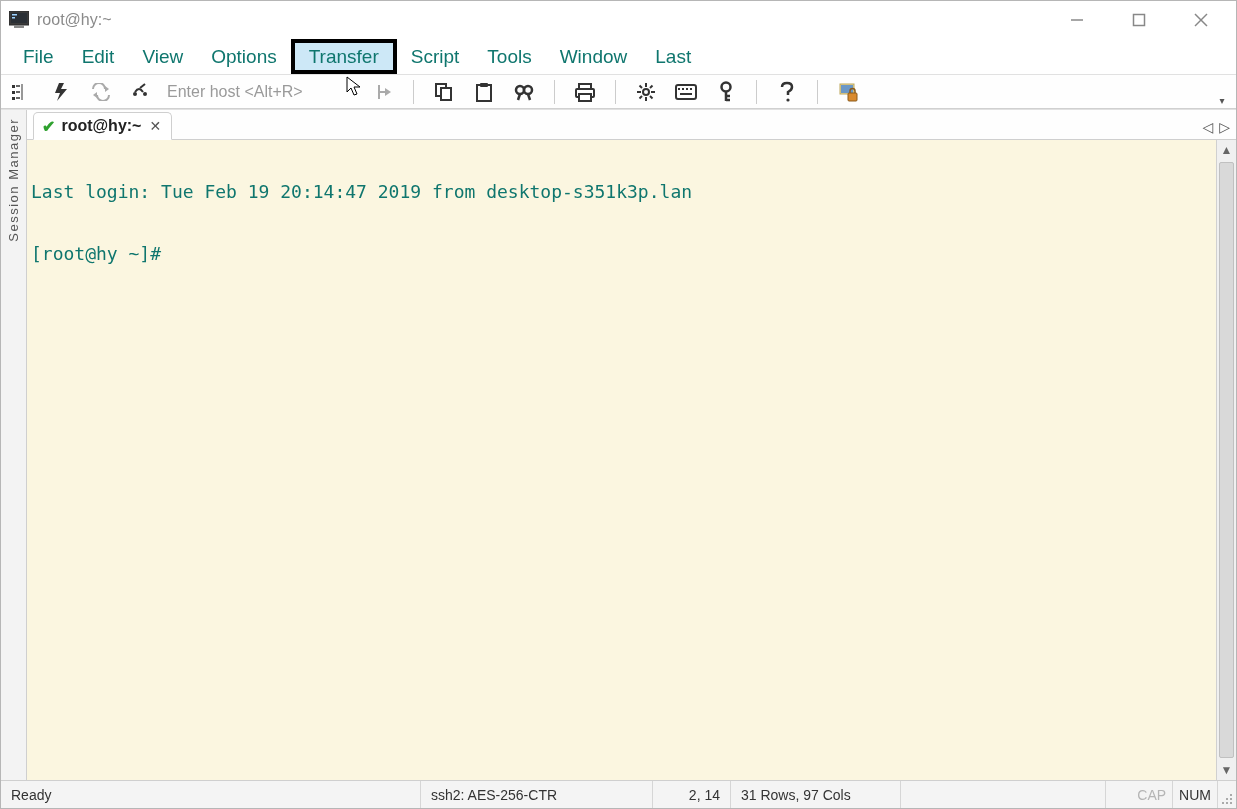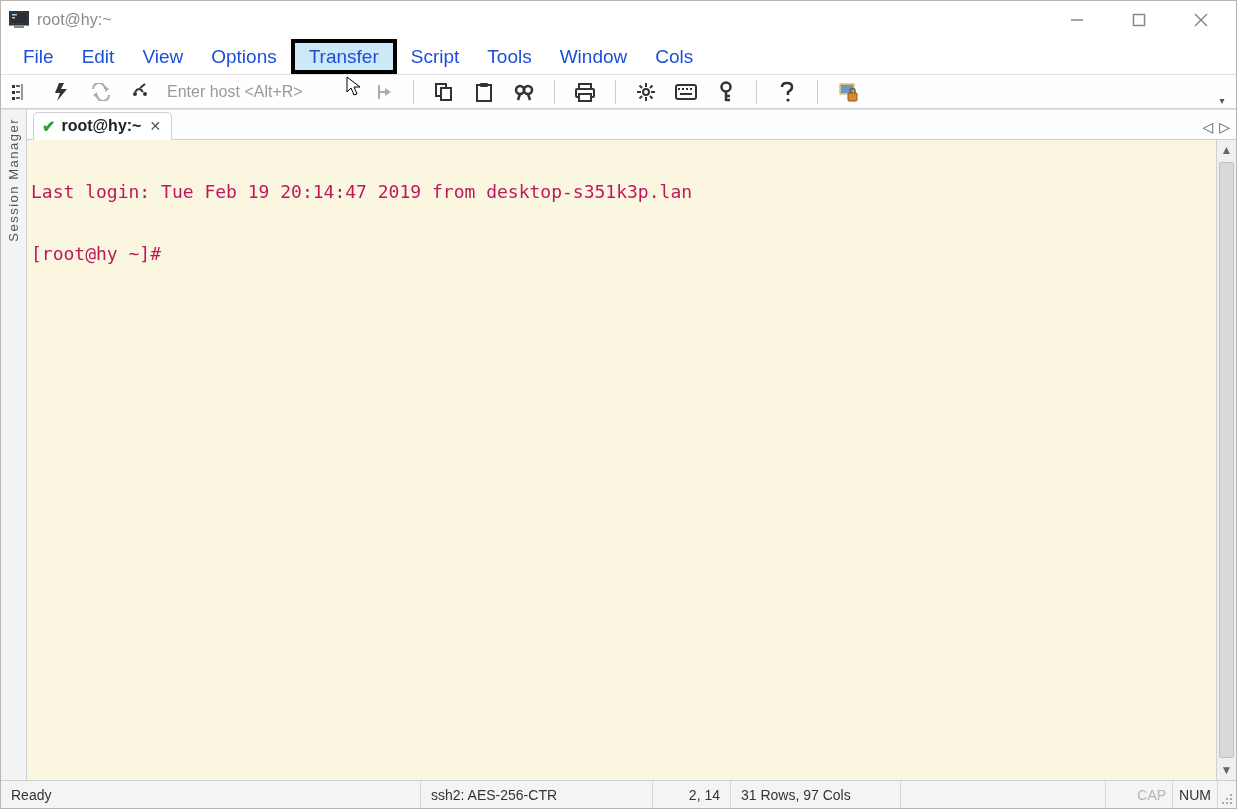--- a/index.html
+++ b/index.html
@@ -44,21 +44,21 @@
     display: flex;
     align-items: stretch;
     padding: 0 8px;
     background: #fff;
     border-bottom: 1px solid #e1e1e1;
     font-size: 19px;
   }
   .menubar .menu-item {
     padding: 0 14px;
     display: flex; align-items: center;
-    color: #1d4ed8;
+    color: #0f766e;
   }
   .menubar .menu-item.highlight {
     background: #cde8f7;
     border: 4px solid #000000;
   }
 
   
   .toolbar {
     height: 34px;
     display: flex;
@@ -173,21 +173,21 @@
     display: flex;
     min-height: 0;
     border-top: none;
   }
   .terminal {
     flex: 1;
     background: #fbf6e0;
     font-family: "Consolas","DejaVu Sans Mono","Menlo",monospace;
     font-size: 18px;
     line-height: 20px;
-    color: #be185d;
+    color: #0f766e;
     padding: 2px 4px;
     white-space: pre;
     overflow: hidden;
   }
   .terminal .line { height: 20px; }
   .terminal .cursor {
     display:inline-block; width:11px; height:18px;
     background: transparent;
   }
   .vscroll {
@@ -274,21 +274,21 @@
 
 <div class="menubar">
   <div class="menu-item">File</div>
   <div class="menu-item">Edit</div>
   <div class="menu-item">View</div>
   <div class="menu-item">Options</div>
   <div class="menu-item highlight">Transfer</div>
   <div class="menu-item">Script</div>
   <div class="menu-item">Tools</div>
   <div class="menu-item">Window</div>
-  <div class="menu-item">Cols</div>
+  <div class="menu-item">Last</div>
 
   <svg style="position:absolute; left:346px; top:76px; pointer-events:none;" width="18" height="22">
     <path d="M1 1 L1 16 L5 12 L8 19 L11 18 L8 11 L14 11 Z" fill="#fff" stroke="#000" stroke-width="1"></path>
   </svg>
 </div>
 
 <div class="toolbar">
   <div class="tbtn">
     <svg width="20" height="20">
         <rect x="1" y="3" width="3" height="3" fill="#333"></rect>

